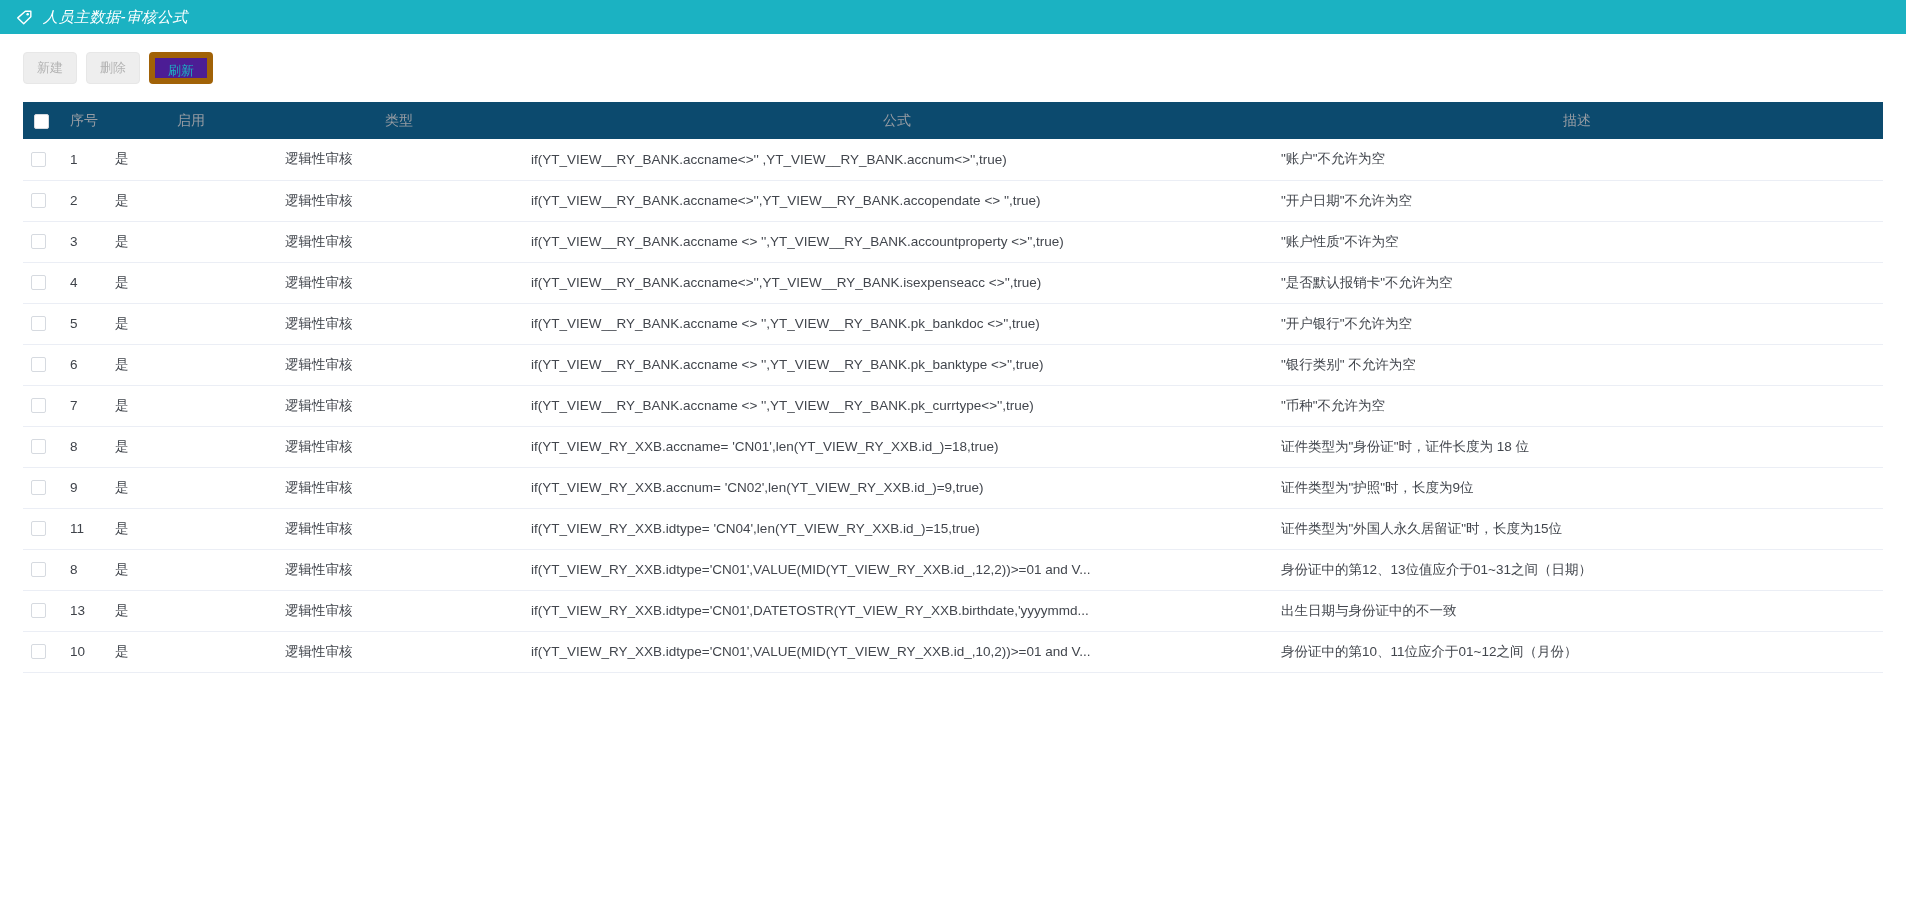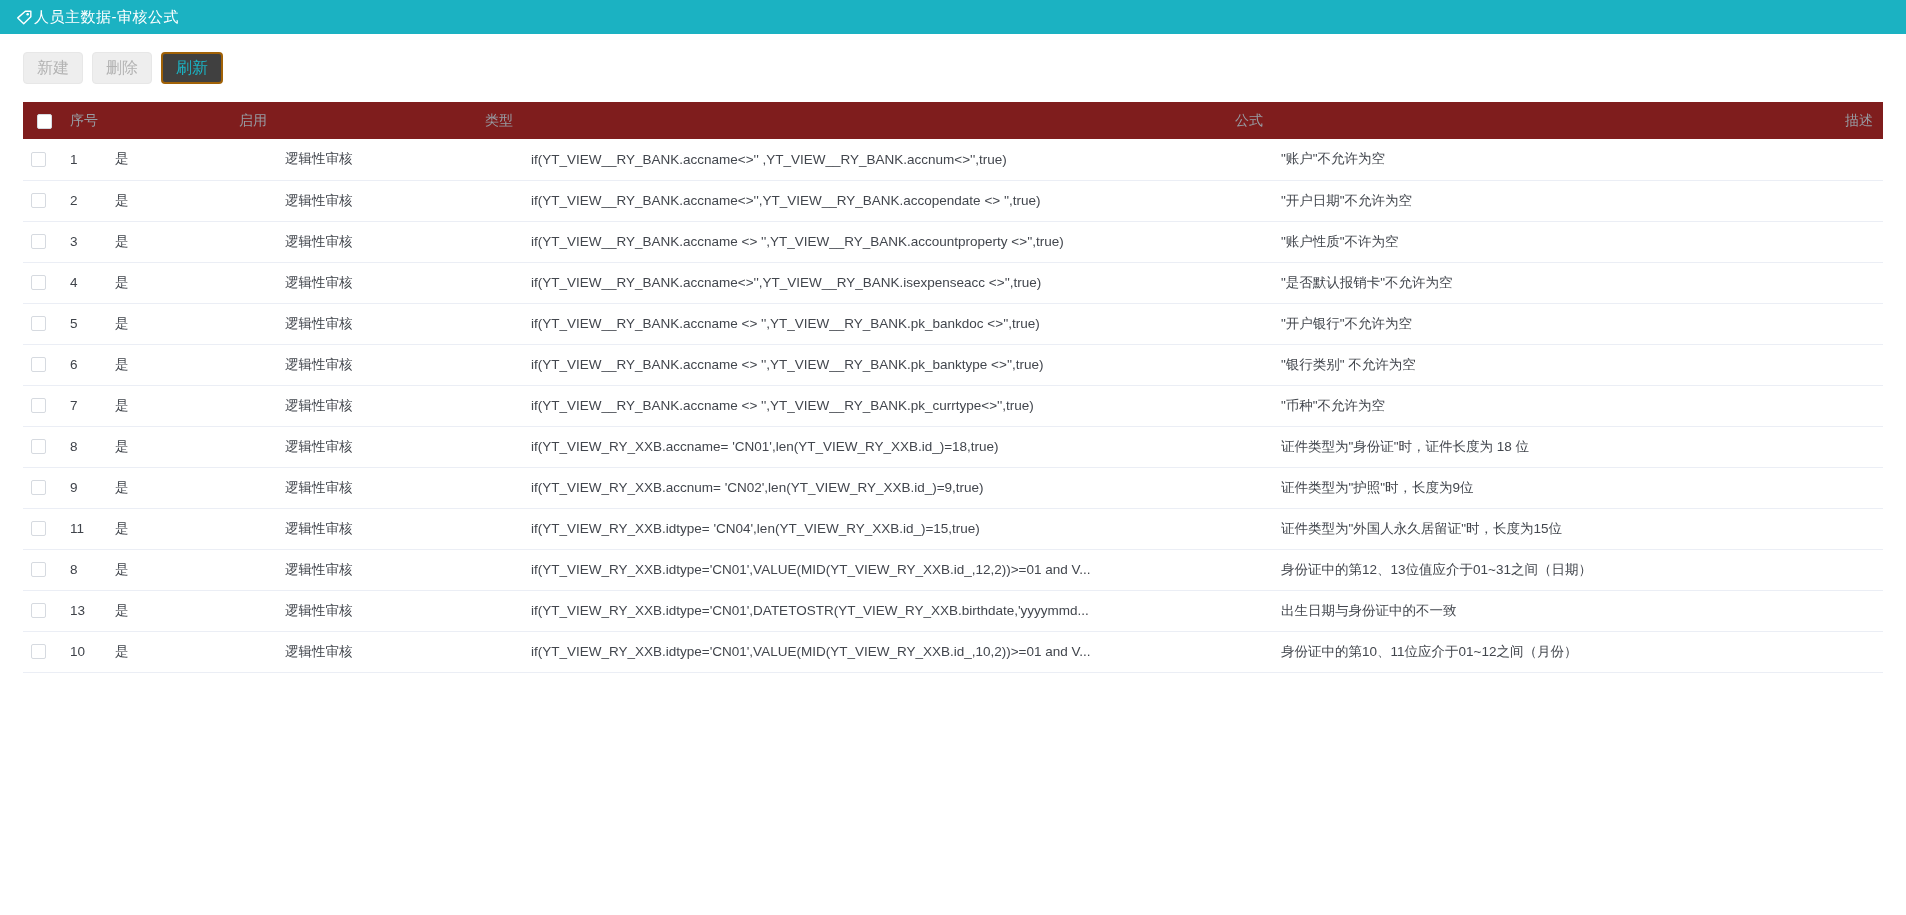--- a/index.html
+++ b/index.html
@@ -5,44 +5,44 @@
   * { margin: 0; padding: 0; box-sizing: border-box; }
   html, body { background: #fff; }
   body {
     width: 1906px; height: 915px; overflow: hidden;
     font-family: "Liberation Sans", "DejaVu Sans", sans-serif;
     color: #333;
   }
   .app-header {
     height: 34px; background: #1bb2c2;
     display: flex; align-items: center;
-    padding-left: 15px; 
+    padding-left: 15px; gap: 9px; font-style: italic;
   }
   .app-header .tag-icon { width: 19px; height: 19px; display: inline-flex; }
   .app-title { color: #fff; font-size: 15px; letter-spacing: 0.5px; }
 
   .toolbar { padding: 18px 0 0 23px; display: flex; gap: 9px; }
   .btn {
-    height: 32px; padding: 0 13px; font-size: 16px;
+    height: 32px; padding: 0 13px; font-size: 13px;
     border-radius: 4px; cursor: pointer;
     font-family: inherit; line-height: 26px;
   }
   .btn-disabled {
     background: #eeeeee; color: #b3b3b3; border: 1px solid #e7e7e7;
     cursor: not-allowed;
   }
   .btn-primary-plain {
-    background: #404040; color: #1bb2c2; border: 2px solid #a16207;
+    background: #4c1d95; color: #1bb2c2; border: 6px solid #a16207;
   }
 
   .table-wrap { margin: 18px 23px 0 23px; }
   table { width: 100%; border-collapse: collapse; table-layout: fixed; }
   thead th {
-    background: #7f1d1d; color: #979ca3; font-weight: normal;
-    font-size: 14px; text-align: right; height: 37px;
+    background: #0c4a6e; color: #979ca3; font-weight: normal;
+    font-size: 14px; text-align: center; height: 37px;
     padding: 0 10px 0 8px; white-space: nowrap; overflow: hidden;
   }
   tbody td {
     height: 41px; border-bottom: 1px solid #ebeef5;
     font-size: 13.5px; color: #3f434a;
     padding: 0 10px 0 8px;
     white-space: nowrap; overflow: hidden; text-overflow: clip;
     vertical-align: middle;
   }
   .col-check { width: 39px; }

